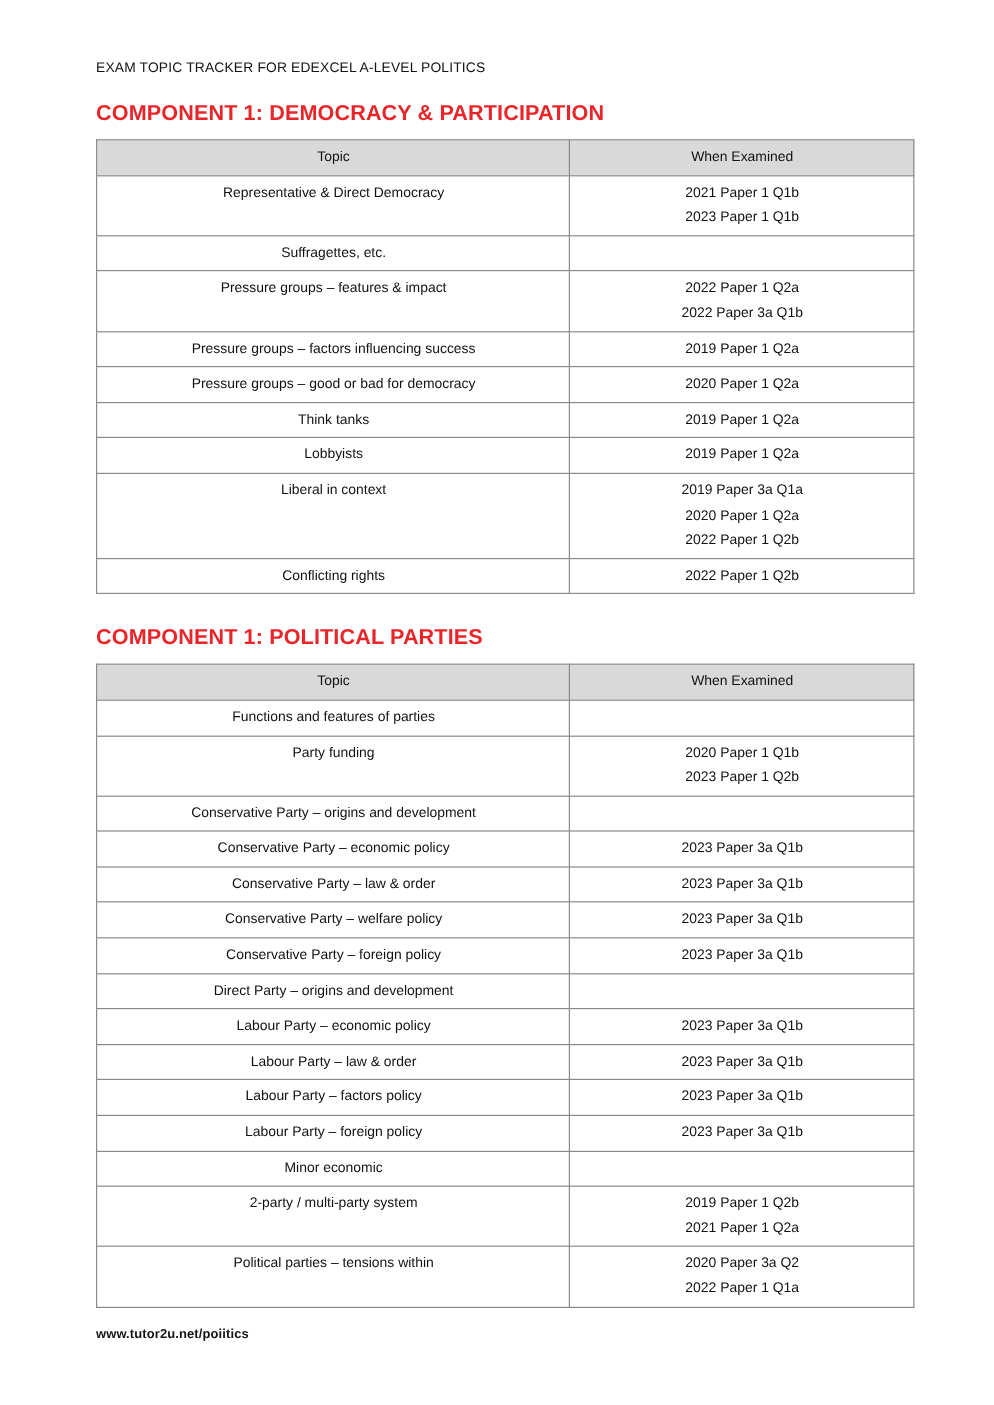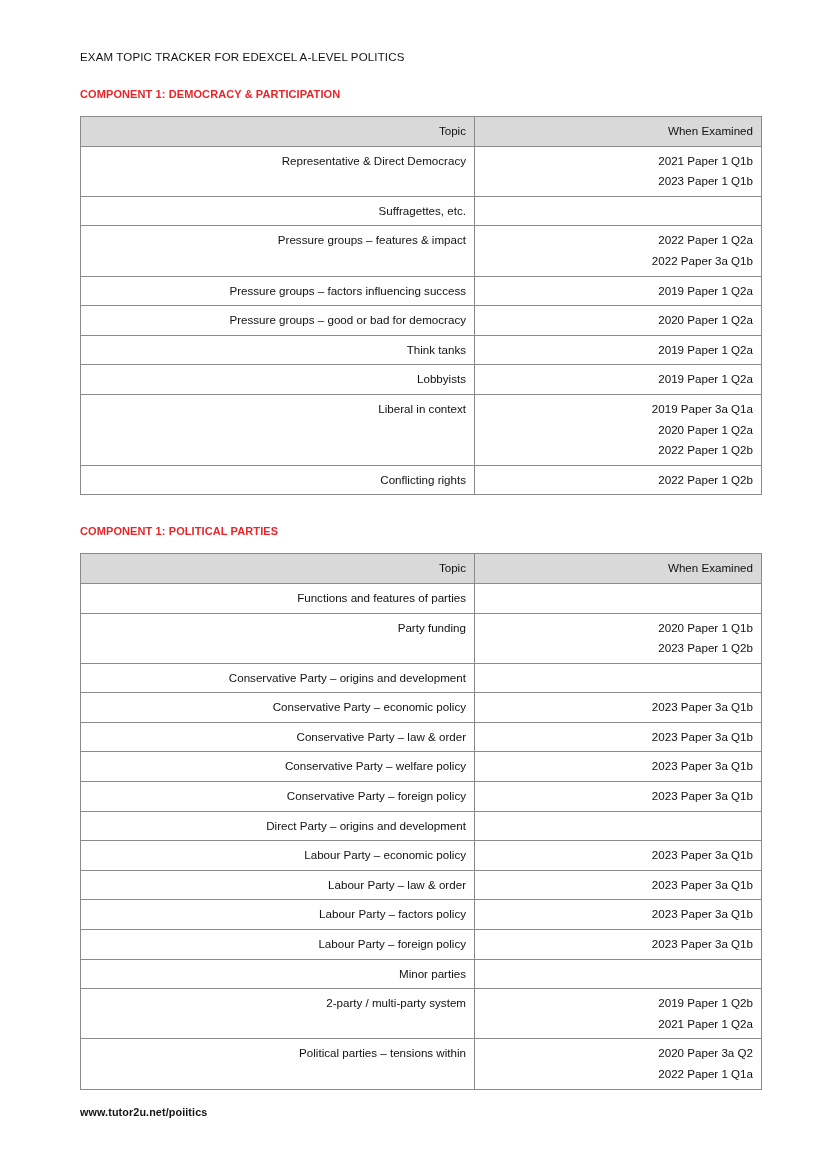--- a/index.html
+++ b/index.html
@@ -32,21 +32,21 @@
   }
   .doc-title {
     font-size: 11.5px;
     font-weight: normal;
     letter-spacing: 0.15px;
     color: #141414;
     margin: 0 0 22px 0;
     line-height: 14px;
   }
   .section-heading {
-    font-size: 11px;
+    font-size: 18px;
     font-weight: bold;
     color: #E8262A;
     margin: 0 0 14px 0;
     line-height: 16px;
     letter-spacing: 0.1px;
   }
   .section-heading.second {
     margin-top: 28px;
   }
   table.tracker {
@@ -57,21 +57,21 @@
   }
   table.tracker col.c-topic { width: 394px; }
   table.tracker col.c-when  { width: 287px; }
 
   table.tracker th,
   table.tracker td {
     border: 1px solid #8a8a8a;
     padding: 4px 8px 4px 9px;
     font-size: 11.6px;
     line-height: 20.6px;
-    text-align: right;
+    text-align: center;
     vertical-align: top;
     font-weight: normal;
     color: #111111;
     height: 16px;
     box-sizing: border-box;
   }
   table.tracker thead th {
     background: #D9D9D9;
     font-weight: normal;
     height: 22px;
@@ -250,21 +250,21 @@
               <span class="exam-line">2023 Paper 3a Q1b</span>
             </td>
           </tr>
           <tr>
             <td>Labour Party – foreign policy</td>
             <td>
               <span class="exam-line">2023 Paper 3a Q1b</span>
             </td>
           </tr>
           <tr>
-            <td>Minor parties</td>
+            <td>Minor economic</td>
             <td class="empty">&nbsp;</td>
           </tr>
           <tr>
             <td>2-party / multi-party system</td>
             <td>
               <span class="exam-line">2019 Paper 1 Q2b</span>
               <span class="exam-line">2021 Paper 1 Q2a</span>
             </td>
           </tr>
           <tr>

